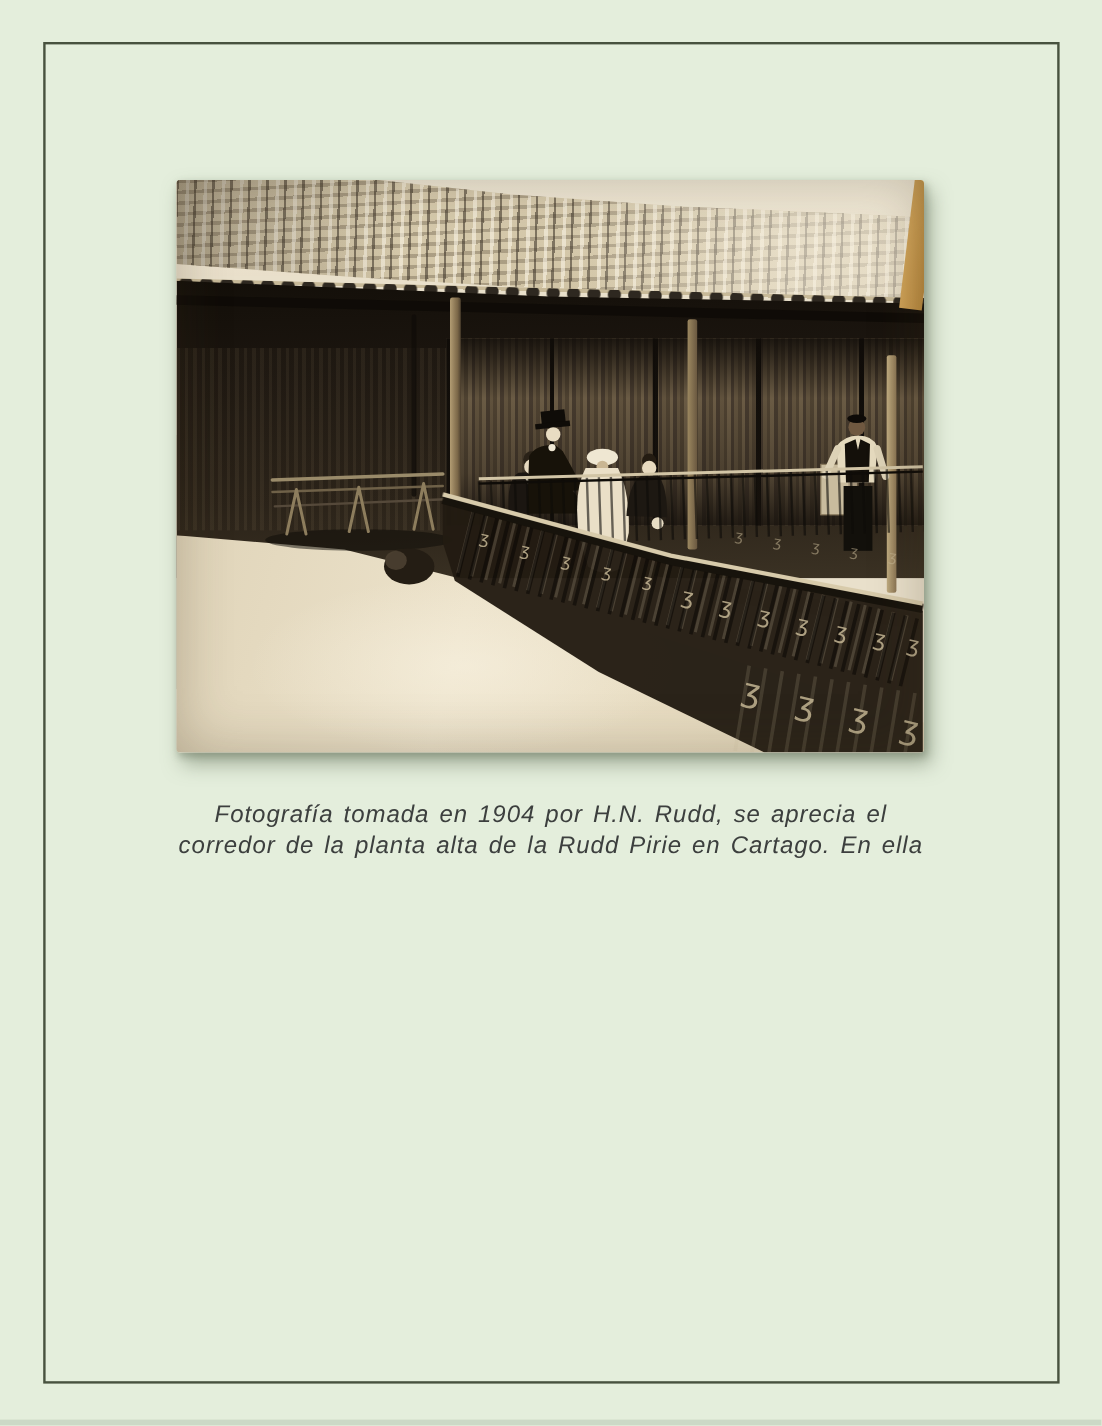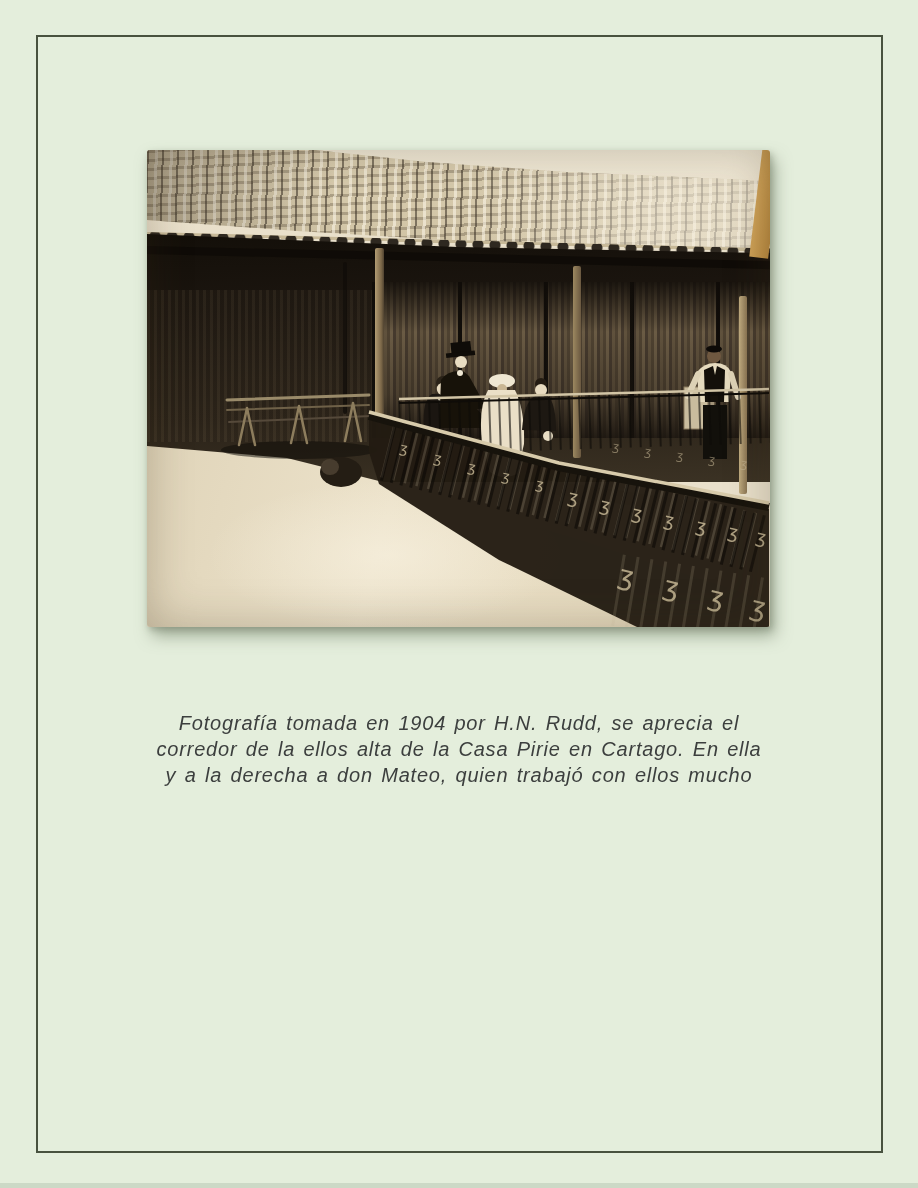--- a/index.html
+++ b/index.html
@@ -64,21 +64,21 @@
     clip-path:polygon(0 296px,140px 308px,300px 348px,470px 402px,623px 452px,623px 477px,0 477px);}
   .ph-floor-glow{left:60px;top:330px;width:360px;height:150px;border-radius:50%;
     background:radial-gradient(closest-side,rgba(250,244,228,.55),rgba(250,244,228,0));}
   .ph-svg{left:0;top:0;width:623px;height:477px;}
   .ph-vignette{left:0;top:0;width:623px;height:477px;
     box-shadow:inset 0 0 46px rgba(62,46,26,.28);}
   
   .caption{
     position:absolute;left:0;top:666px;width:918px;text-align:center;
     font-style:italic;font-size:20px;line-height:26px;
-    letter-spacing:.8px;word-spacing:2px;color:#3c3f3e;margin-top:44px;
+    letter-spacing:.8px;word-spacing:2px;color:#3c3f3e;
   }
 </style>
 </head>
 <body>
 
 <div class="frame"></div>
 
 <div class="photo">
   <div class="ph-sky"></div>
   <div class="ph-roof"></div>
@@ -188,17 +188,16 @@
       <path d="M222 262 L412 313 L622 353" stroke="#d8cbab" stroke-width="3.5" fill="none"></path>
     </g>
   </svg>
 
   <div class="ph-tan"></div>
   <div class="ph-vignette"></div>
 </div>
 
 <div class="caption">
   <div>Fotografía tomada en 1904 por H.N. Rudd, se aprecia el</div>
-  <div>corredor de la ellos alta de la Casa Pirie en Cartago. En ella</div>
-  <div>y a la derecha a don Mateo, quien trabajó con ellos mucho</div>
+  <div>corredor de la planta alta de la Rudd Pirie en Cartago. En ella</div>
 </div>
 
 <div class="bottom-edge"></div>
 
 </body></html>

